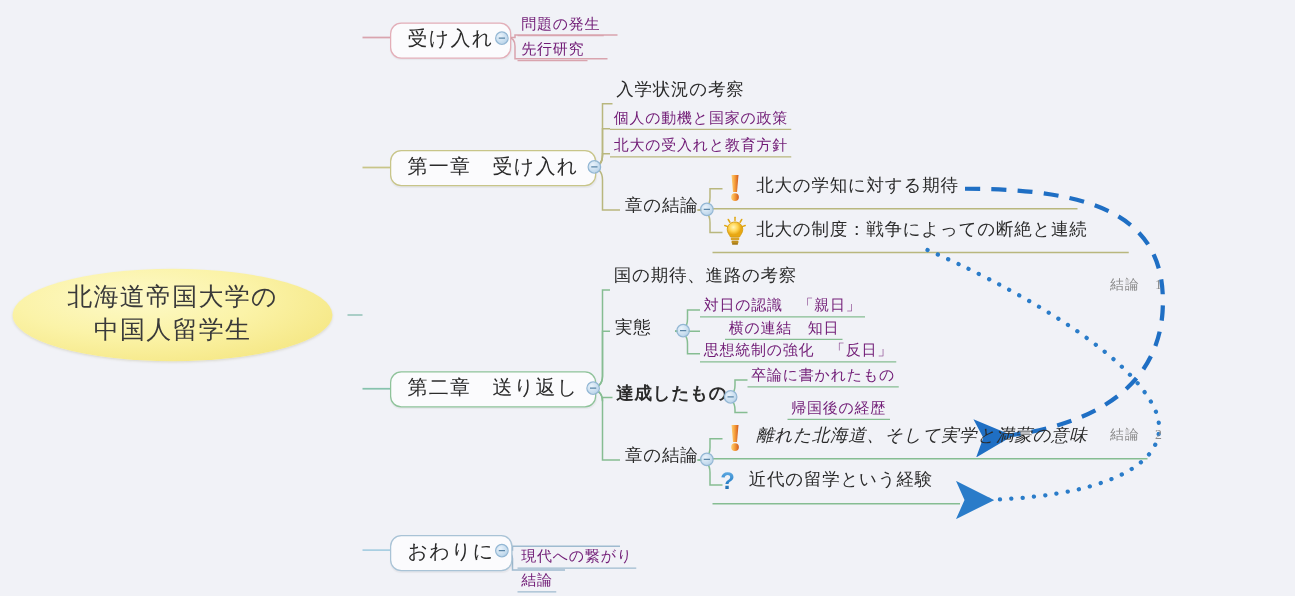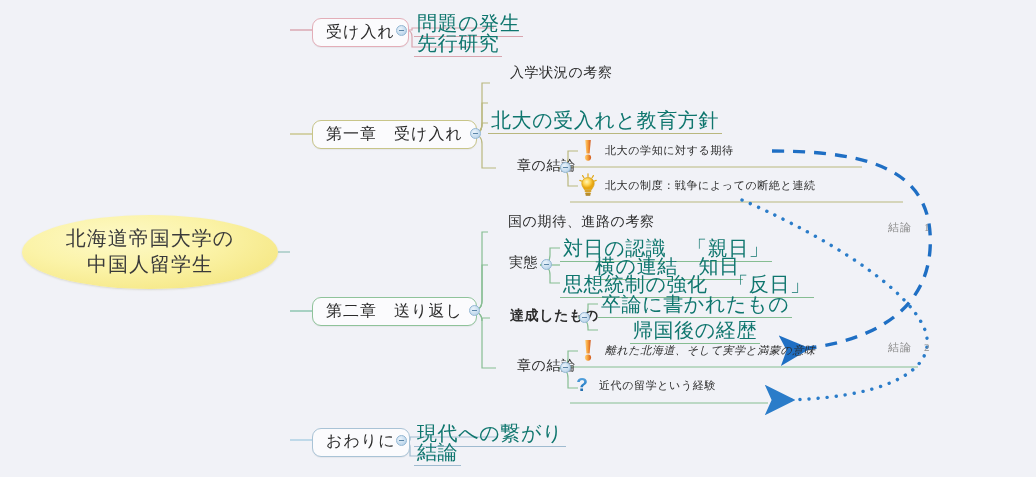--- a/index.html
+++ b/index.html
@@ -62,45 +62,44 @@
     letter-spacing: 1px;
     box-shadow: 0 1px 1px rgba(0,0,0,0.05);
   }
   .l1.pink   { border-color: #e3aeb8; }
   .l1.olive  { border-color: #c8c589; }
   .l1.green  { border-color: #8fc39a; }
   .l1.blue   { border-color: #a9c3d6; }
 
   
   .uline {
-    font-size: 20px;
+    font-size: 12px;
     letter-spacing: 0.6px;
     padding: 0 3px 3px 3px;
     border-bottom: 1px solid #b9b9b9;
-    color: #0f766e;
+    color: #701a75;
   }
   .uline.pink  { border-bottom-color: #d9a4ae; }
   .uline.olive { border-bottom-color: #b9b77e; }
   .uline.green { border-bottom-color: #86bd92; }
-  .uline.blue  { border-bottom-color: #9fbbd0; }
+  .uline.blue  { border-bottom-color: #9fbbd0; margin-top: 16px; }
   .plain {
     font-size: 14px;
     letter-spacing: 0.6px;
     padding: 0 3px 3px 3px;
-    margin-left: 17px;
   }
 
   
   .iconrow {
     display: flex;
     align-items: center;
     gap: 7px;
   }
   .iconrow .txt {
-    font-size: 11px;
+    font-size: 14px;
     letter-spacing: 0.6px;
   }
   .ico { width: 20px; height: 24px; flex: 0 0 20px; }
 
   
   .toggle {
     position: absolute;
     width: 11px; height: 11px;
     border-radius: 50%;
     background: radial-gradient(circle at 36% 32%, #eaf3fb 0%, #c6dcee 60%, #a9c9e2 100%);
@@ -195,21 +194,21 @@
     <g fill="none" stroke="#9fbbd0" stroke-width="1.2">
       <path d="M398,440 L410,440 L410,437 L496,437"></path>
       <path d="M398,440 Q410,440 410,447 L410,456 L452,456"></path>
     </g>
 
     <path d="M772,151 C880,151 935,175 930,250 C925,318 860,345 790,350" fill="none" stroke="#1f6fc4" stroke-width="3.4" stroke-dasharray="12 9" stroke-linecap="butt" marker-end="url(#arrowDash)"></path>
 
     <path d="M742,200 C800,225 905,280 925,330 C940,372 880,400 775,400" fill="none" stroke="#2a7cc9" stroke-width="3.4" stroke-dasharray="0.1 9" stroke-linecap="round" marker-end="url(#arrowDot)"></path>
   </svg>
 
-  <div class="node root-node" style="left:22px; top:215px;align-items:center;">
+  <div class="node root-node" style="left:10px; top:215px;align-items:center;">
     <span>北海道帝国大学の</span>
     <span>中国人留学生</span>
   </div>
 
   <div class="node l1 pink" style="left:312px; top:18px;">
     <span>受け入れ</span>
   </div>
   <div class="toggle" style="left:396px; top:25px;"></div>
 
   <div class="node uline pink" style="left:414px; top:13px;">
@@ -219,20 +218,23 @@
     <span>先行研究</span>
   </div>
 
   <div class="node l1 olive" style="left:312px; top:120px;">
     <span>第一章　受け入れ</span>
   </div>
   <div class="toggle" style="left:470px; top:128px;"></div>
 
   <div class="node plain" style="left:490px; top:66px;">
     <span>入学状況の考察</span>
+  </div>
+  <div class="node uline olive" style="left:488px; top:88px;">
+    <span>個人の動機と国家の政策</span>
   </div>
   <div class="node uline olive" style="left:488px; top:110px;">
     <span>北大の受入れと教育方針</span>
   </div>
   <div class="node plain" style="left:497px; top:159px;">
     <span>章の結論</span>
   </div>
   <div class="toggle" style="left:560px; top:162px;"></div>
 
   <div class="node iconrow" style="left:578px; top:138px;">
@@ -284,21 +286,21 @@
   </div>
 
   <div class="node plain" style="left:489px; top:256px;">
     <span>実態</span>
   </div>
   <div class="toggle" style="left:541px; top:259px;"></div>
 
   <div class="node uline green" style="left:560px; top:238px;">
     <span>対日の認識　「親日」</span>
   </div>
-  <div class="node uline green" style="left:592px; top:256px;text-align:center;">
+  <div class="node uline green" style="left:580px; top:256px;text-align:center;">
     <span>横の連結　知日</span>
   </div>
   <div class="node uline green" style="left:560px; top:274px;">
     <span>思想統制の強化　「反日」</span>
   </div>
 
   <div class="node plain" style="left:490px; top:309px;font-weight:bold;">
     <span>達成したもの</span>
   </div>
   <div class="toggle" style="left:579px; top:312px;"></div>

